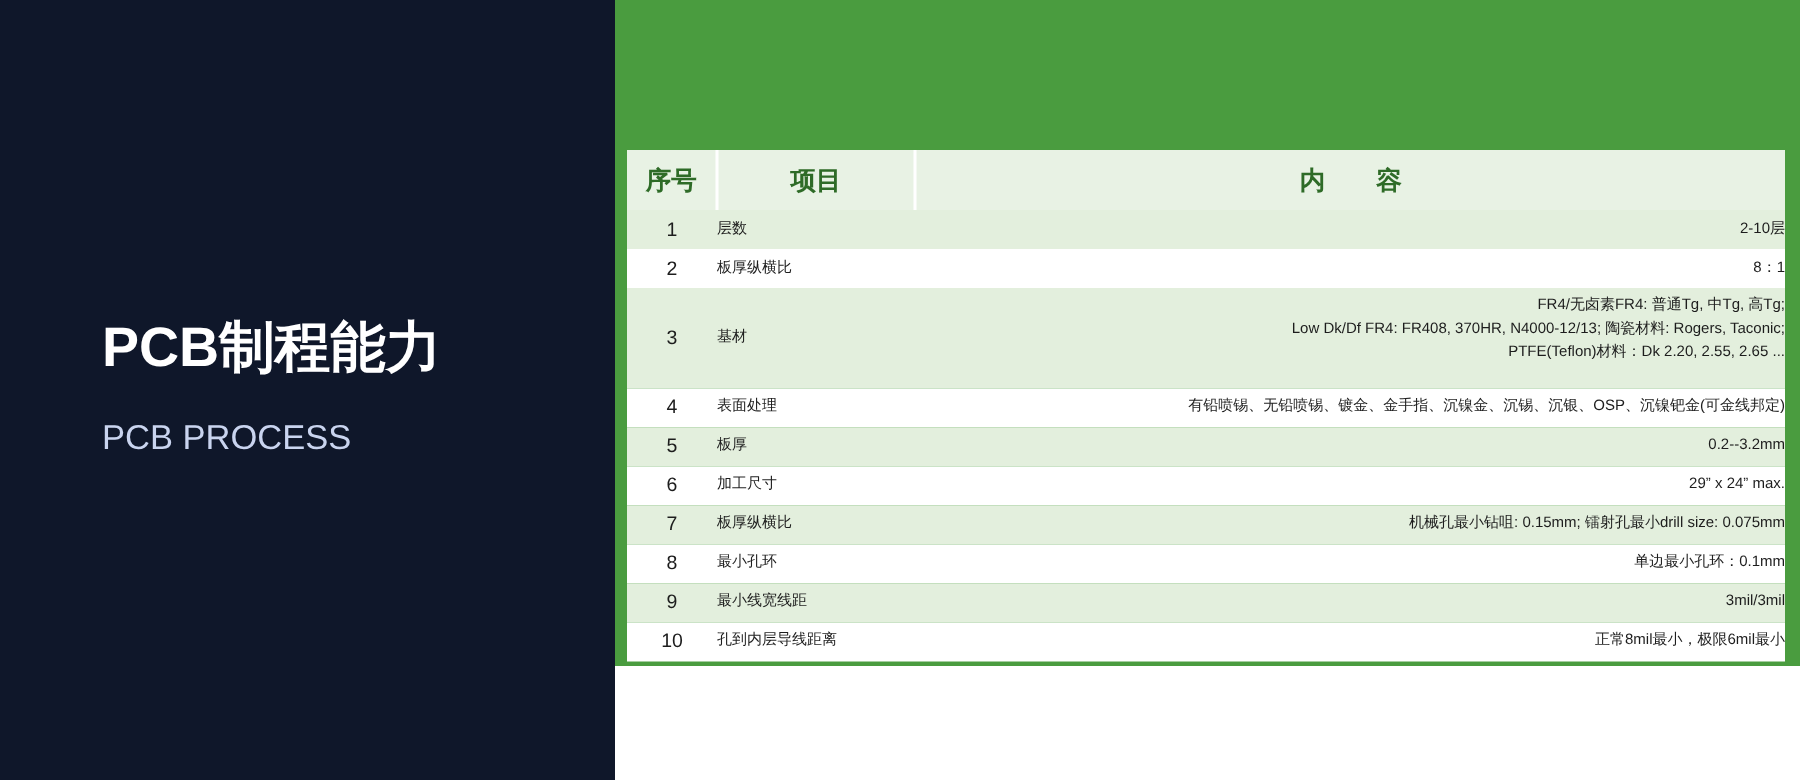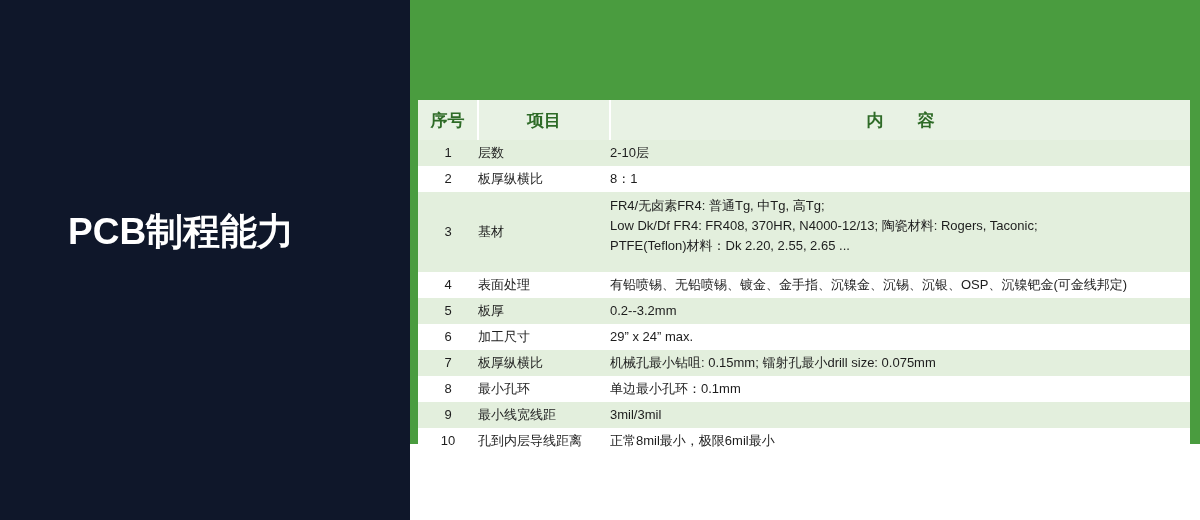--- a/index.html
+++ b/index.html
@@ -82,35 +82,35 @@
   .hdr-row th.sep {
     border-right: 2px solid #ffffff;
   }
   .col-no { width: 60px; }
   .col-item { width: 132px; }
   .col-content { width: 580px; }
 
   tbody tr td {
     height: 26px;
     vertical-align: middle;
-    font-size: 13px;
+    font-size: 10px;
     line-height: 1.45;
   }
   tbody tr.odd td { background: #e3efdd; }
   tbody tr.even td { background: #ffffff; }
   td.no {
     text-align: center;
     font-size: 13px;
   }
   td.item {
     text-align: left;
     padding-left: 14px;
   }
   td.content {
-    text-align: left;
+    text-align: right;
     padding-left: 10px;
     padding-right: 6px;
     white-space: pre-line;
   }
   td.content.multiline {
     padding-top: 4px;
     padding-bottom: 16px;
     line-height: 1.55;
   }
   .content-overflow {
@@ -119,20 +119,21 @@
 </style>
 </head>
 <body>
 
 <div class="page">
 
   <div class="left-panel">
     <div class="left-inner">
       <div class="title-cn">PCB制程能力</div>
       <div class="title-en">
+        <div>PCB PROCESS</div>
       </div>
     </div>
   </div>
 
   <div class="right-panel">
     <div class="table-wrap">
       <table class="spec">
         <colgroup>
           <col class="col-no">
           <col class="col-item">

